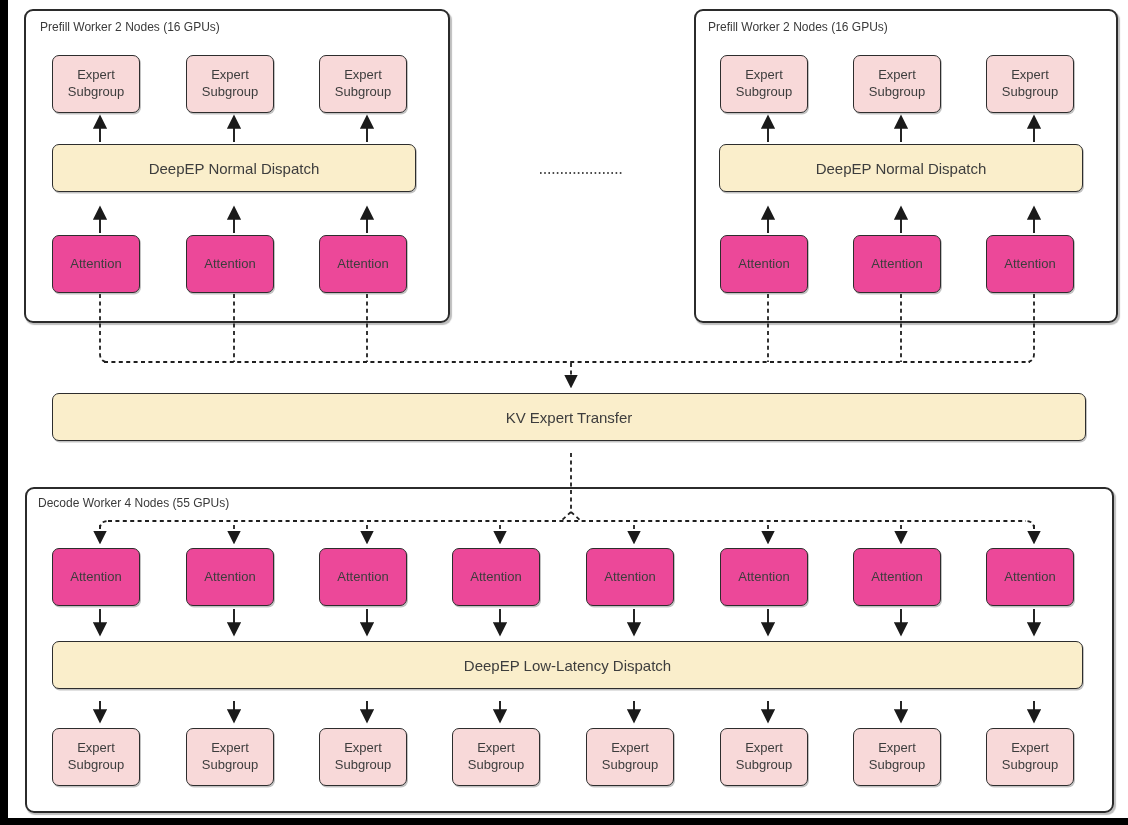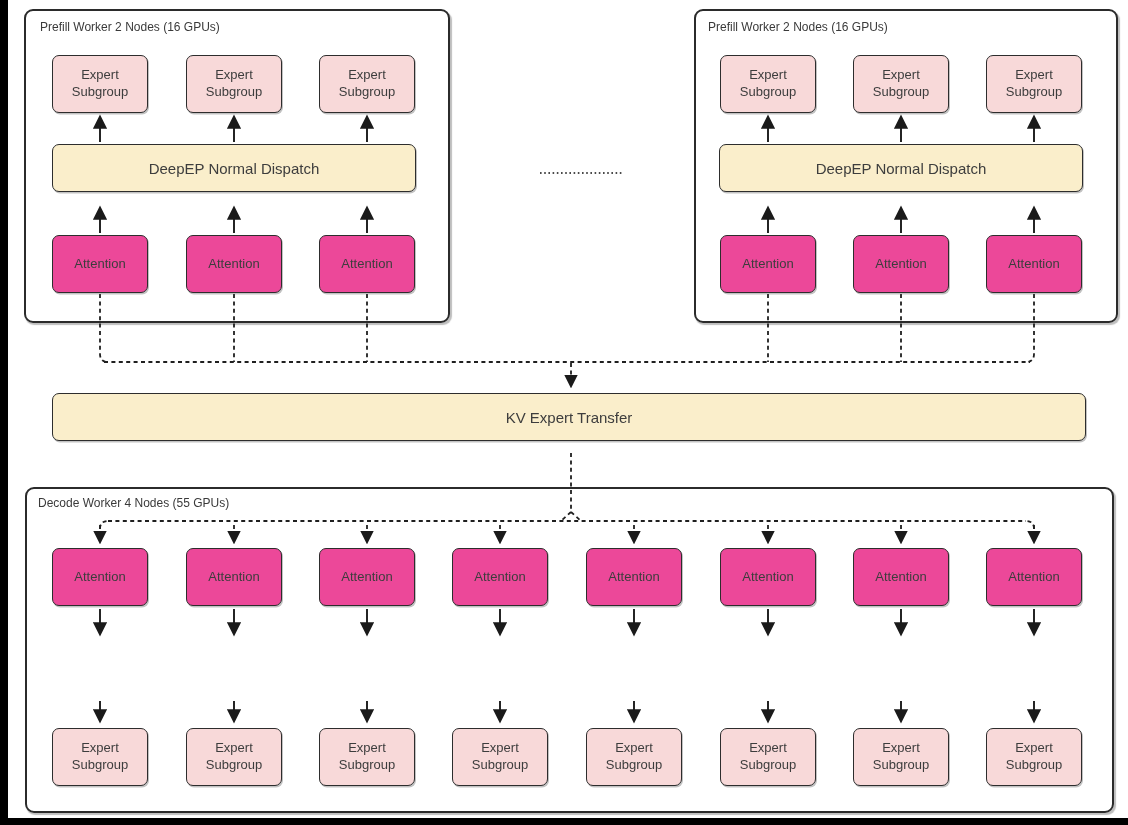--- a/index.html
+++ b/index.html
@@ -2,21 +2,21 @@
 <html><head>
 <meta charset="utf-8">
 <style>
   html,body{margin:0;padding:0;background:#000;}
   .stage{position:relative;width:1128px;height:825px;background:#000;overflow:hidden;
          font-family:"Liberation Sans", sans-serif;}
   .canvas{position:absolute;left:8px;top:0;width:1120px;height:818px;background:#ffffff;}
   .frame{position:absolute;border:2px solid #2b2b2b;border-radius:9px;box-sizing:border-box;
          background:transparent;box-shadow:1.5px 2px 1px rgba(70,70,70,0.35);}
   .frame-title{position:absolute;font-size:12px;color:#3a3a3a;white-space:nowrap;}
-  .node{position:absolute;width:96px;height:58px;border:1.7px solid #2d2d2d;border-radius:7px;
+  .node{position:absolute;width:88px;height:58px;border:1.7px solid #2d2d2d;border-radius:7px;
         box-sizing:border-box;display:flex;align-items:center;justify-content:center;
         text-align:center;font-size:13px;color:#3d3d3d;line-height:1.3;padding:3px;
         box-shadow:1px 1.5px 0.5px rgba(80,80,80,0.35);}
   .expert{background:#f8d9d9;}
   .attn{background:#ec4899;}
   .bar{position:absolute;height:48px;background:#faeecb;border:1.7px solid #2d2d2d;border-radius:7px;
        box-sizing:border-box;display:flex;align-items:center;justify-content:center;
        font-size:15px;color:#3d3d3d;box-shadow:1px 1.5px 0.5px rgba(80,80,80,0.35);}
   svg.connectors{position:absolute;left:0;top:0;pointer-events:none;}
   .solid-line{stroke:#1a1a1a;stroke-width:1.9;fill:none;}
@@ -129,20 +129,21 @@
 
   <div class="node attn" style="left:52px;top:548px">Attention</div>
   <div class="node attn" style="left:186px;top:548px">Attention</div>
   <div class="node attn" style="left:319px;top:548px">Attention</div>
   <div class="node attn" style="left:452px;top:548px">Attention</div>
   <div class="node attn" style="left:586px;top:548px">Attention</div>
   <div class="node attn" style="left:720px;top:548px">Attention</div>
   <div class="node attn" style="left:853px;top:548px">Attention</div>
   <div class="node attn" style="left:986px;top:548px">Attention</div>
 
+  <div class="bar" style="left:52px;top:641px;width:1031px">DeepEP Low-Latency Dispatch</div>
 
   <div class="node expert" style="left:52px;top:728px">Expert Subgroup</div>
   <div class="node expert" style="left:186px;top:728px">Expert Subgroup</div>
   <div class="node expert" style="left:319px;top:728px">Expert Subgroup</div>
   <div class="node expert" style="left:452px;top:728px">Expert Subgroup</div>
   <div class="node expert" style="left:586px;top:728px">Expert Subgroup</div>
   <div class="node expert" style="left:720px;top:728px">Expert Subgroup</div>
   <div class="node expert" style="left:853px;top:728px">Expert Subgroup</div>
   <div class="node expert" style="left:986px;top:728px">Expert Subgroup</div>
 </div>

